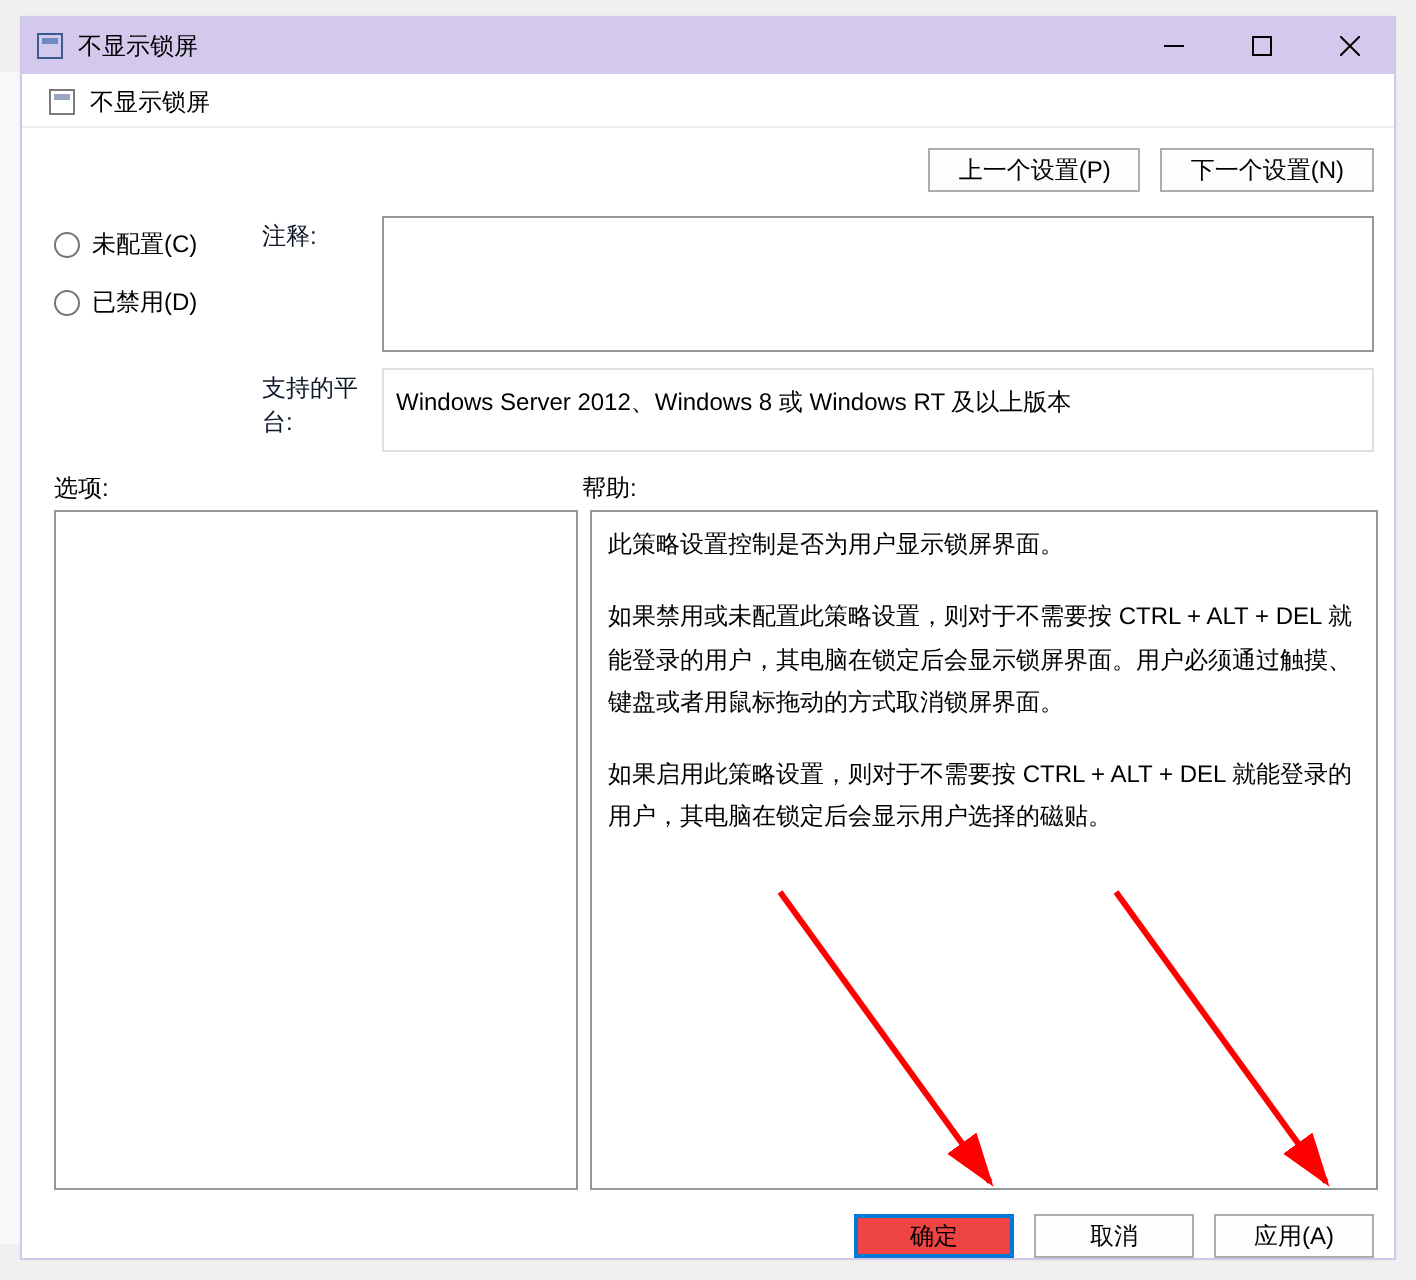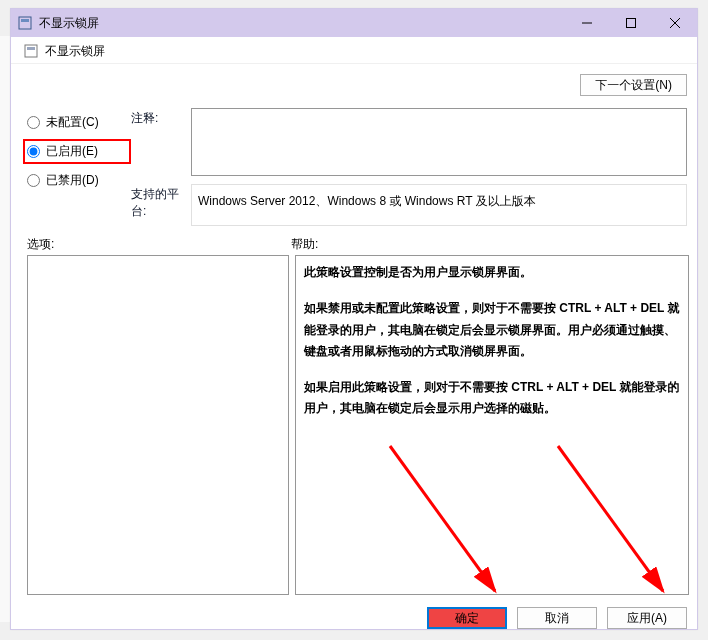--- a/index.html
+++ b/index.html
@@ -20,21 +20,21 @@
     .radio-item { display: flex; align-items: center; gap: 6px; }
     .radio-item input { margin: 0; }
     .highlight-box { border: 2px solid #ff0000; padding: 2px 6px 2px 2px; margin: -4px 0 -4px -4px; display: inline-flex; align-items: center; gap: 6px; }
     .grid-right { flex: 1; display: grid; grid-template-columns: 60px 1fr; row-gap: 8px; align-items: start; }
     .grid-right .lbl { padding-top: 2px; text-align: left; color: #0f172a; }
     .comment-box { background: #fff; border: 1px solid #969696; height: 68px; overflow: auto; }
     .platform-box { background: #fff; border: 1px solid #e0e0e0; height: 42px; padding: 8px 6px; overflow: auto; }
     .mid-row { display: flex; padding: 10px 10px 2px 16px; gap: 0; }
     .mid-row .mid-left { width: 264px; }
     .mid-row .mid-right { flex: 1; }
-    .panels { display: flex; padding: 0 8px 0 16px; gap: 6px; height: 356px; font-weight: bold; }
+    .panels { display: flex; padding: 0 8px 0 16px; gap: 6px; height: 356px; }
     .options-box { width: 262px; background: #fff; border: 1px solid #969696; overflow: auto; }
     .help-box { flex: 1; background: #fff; border: 1px solid #969696; overflow: auto; padding: 6px 8px; line-height: 1.8; }
     .help-box p { margin-bottom: 14px; }
     .footer { display: flex; justify-content: flex-end; align-items: center; gap: 10px; padding: 12px 10px 0 10px; }
     .arrow { position: absolute; pointer-events: none; }
     .left-strip { position: absolute; left: 0; top: 36px; width: 10px; height: 586px; background: #f9f9f9; }
   </style>
 </head>
 <body>
 
@@ -75,36 +75,33 @@
       <svg width="14" height="14" viewBox="0 0 14 14">
           <rect x="1" y="1" width="12" height="12" fill="none" stroke="#7a7a7a" stroke-width="1"></rect>
           <rect x="3" y="3" width="8" height="3" fill="#9aa6bf"></rect>
         </svg>
     </span>
     <span>不显示锁屏</span>
   </div>
 
   <div class="nav-row">
     <div class="btn">
+        <span>上一个设置(P)</span>
+      </div>
+    <div class="btn">
         <span>下一个设置(N)</span>
       </div>
   </div>
 
   <div class="radio-layout">
     <div class="radio-col">
       <label class="radio-item">
         <input type="radio" name="state" style="">
         <span>未配置(C)</span>
       </label>
-      <span class="highlight-box">
-        <label class="radio-item">
-          <input type="radio" name="state" checked="" style="">
-          <span>已启用(E)</span>
-        </label>
-      </span>
       <label class="radio-item">
         <input type="radio" name="state" style="">
         <span>已禁用(D)</span>
       </label>
     </div>
 
     <div class="grid-right">
       <div class="lbl">注释:</div>
       <div class="comment-box"></div>
       <div class="lbl">支持的平台:</div>

